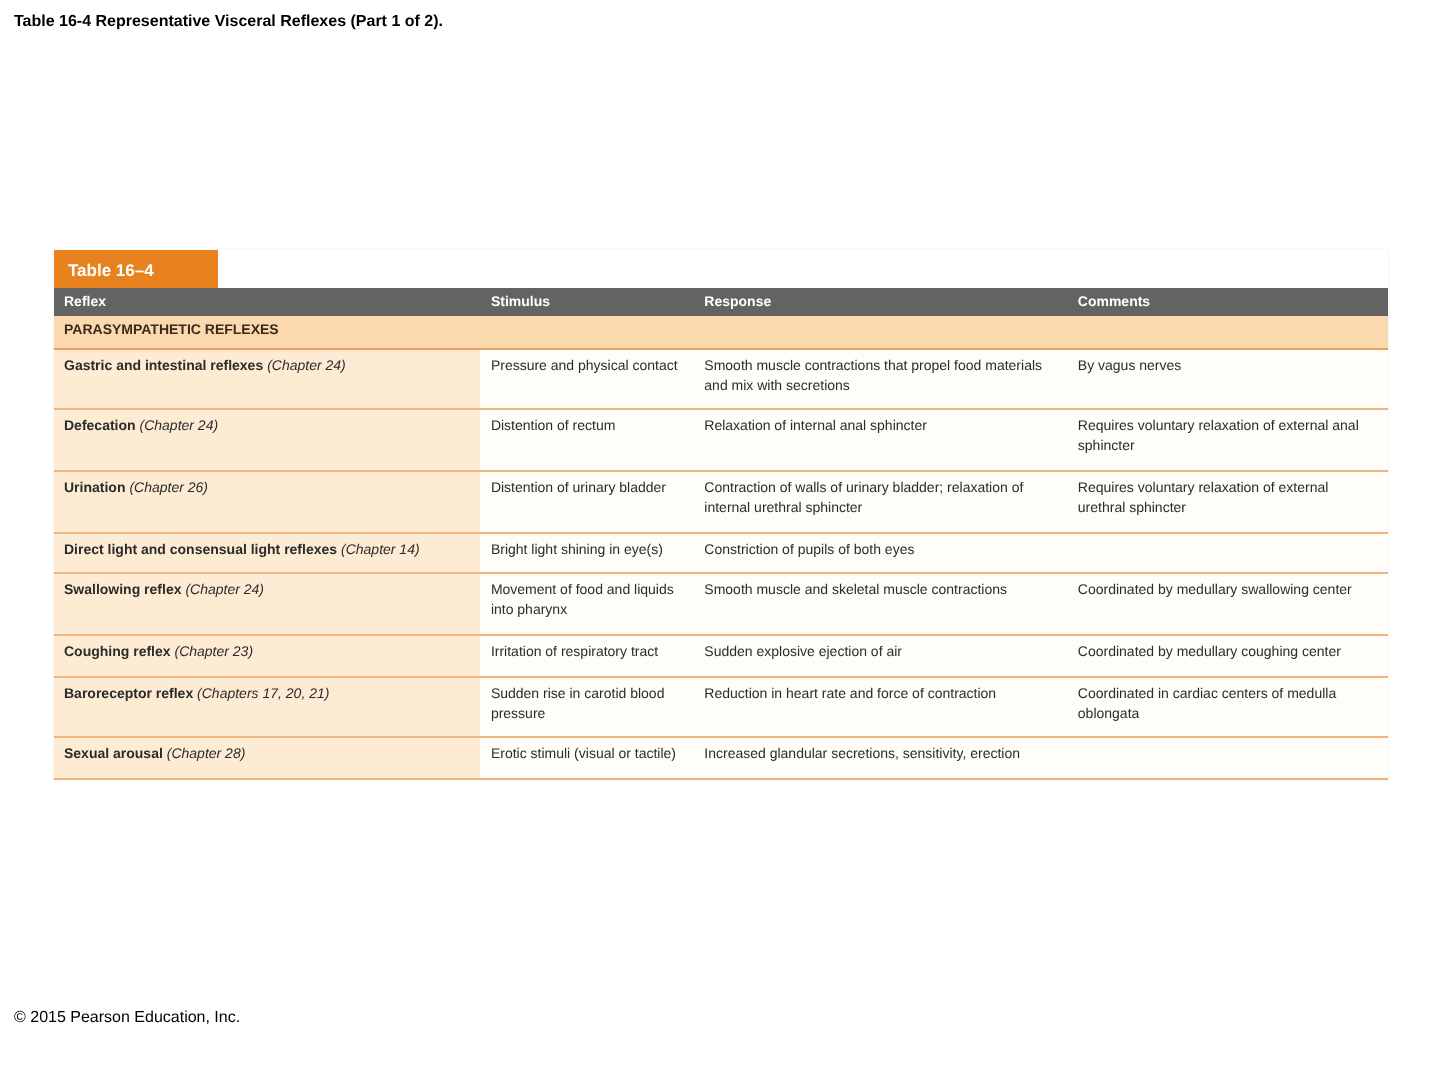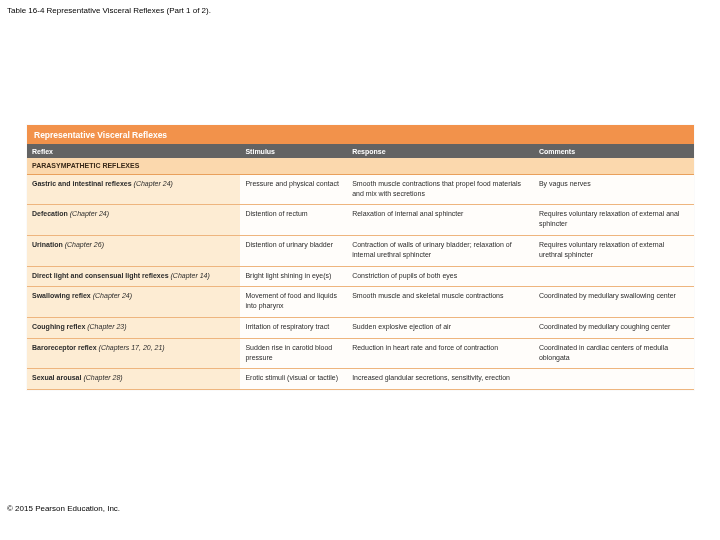--- a/index.html
+++ b/index.html
@@ -2,21 +2,21 @@
 <html><head>
 <meta charset="utf-8">
 <style>
   html,body { margin:0; padding:0; }
   body {
     width:720px; height:540px; background:#ffffff; position:relative;
     font-family:"Liberation Sans", sans-serif; overflow:hidden;
   }
   .slide-title {
     position:absolute; top:6px; left:7px;
-    font-size:8px; font-weight:normal; color:#000;
+    font-size:8px; font-weight:bold; color:#000;
   }
   .table-wrap {
     position:absolute; left:27px; top:125px; width:667px;
     box-shadow:0 0 0 1px rgba(0,0,0,0.02);
   }
   .header-bar { display:flex; height:19px; }
   .header-label {
     background:#e8821e; color:#fff; font-weight:bold; font-size:8.5px;
     width:84px; display:flex; align-items:center; padding-left:7px;
     border-right:2px solid #ffffff; box-sizing:border-box; flex:0 0 auto;
@@ -54,21 +54,21 @@
     font-size:8px; color:#000;text-align:center;
   }
 </style>
 </head>
 <body>
 
 <div class="slide-title">Table 16-4 Representative Visceral Reflexes (Part 1 of 2).</div>
 
 <div class="table-wrap">
   <div class="header-bar">
-    <div class="header-title">Representative Visceral Reflexes</div>
+    <div class="header-label">Table 16–4</div>
   </div>
   <table class="reflex-table">
     <colgroup>
       <col class="w-reflex">
         <col class="w-stimulus">
         <col class="w-response">
         <col class="w-comments">
     </colgroup>
     <thead>
       <tr>

